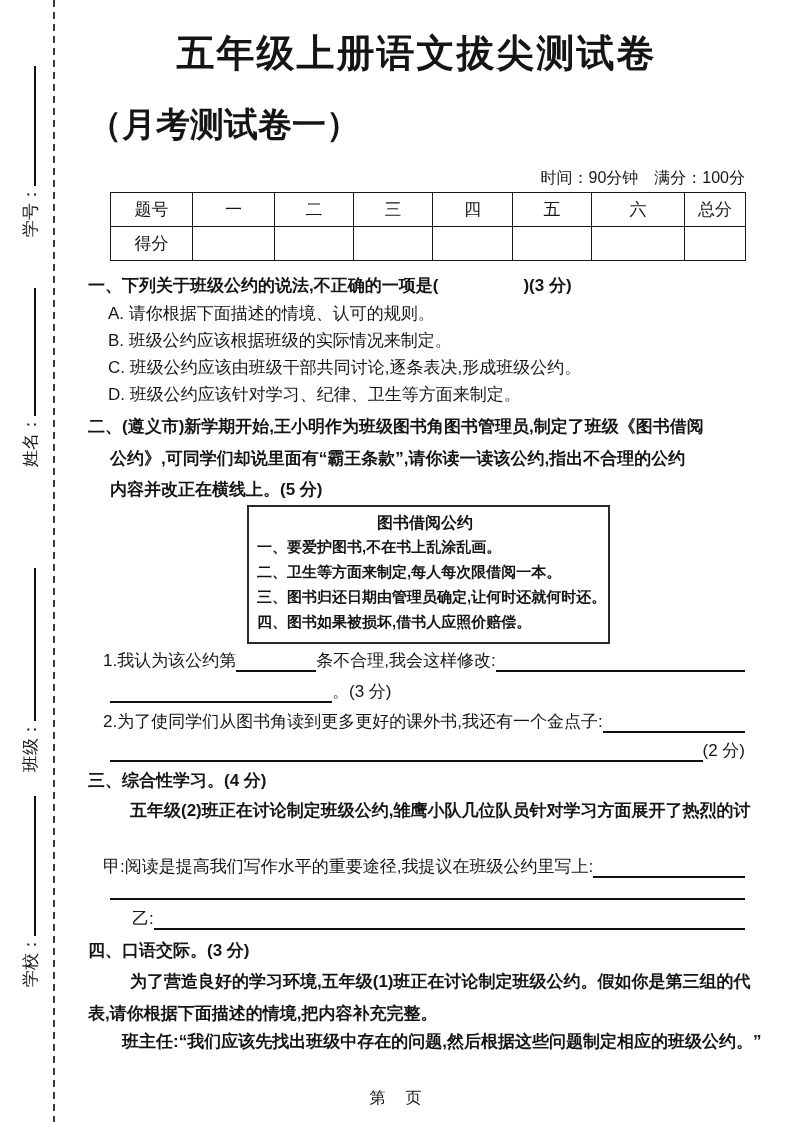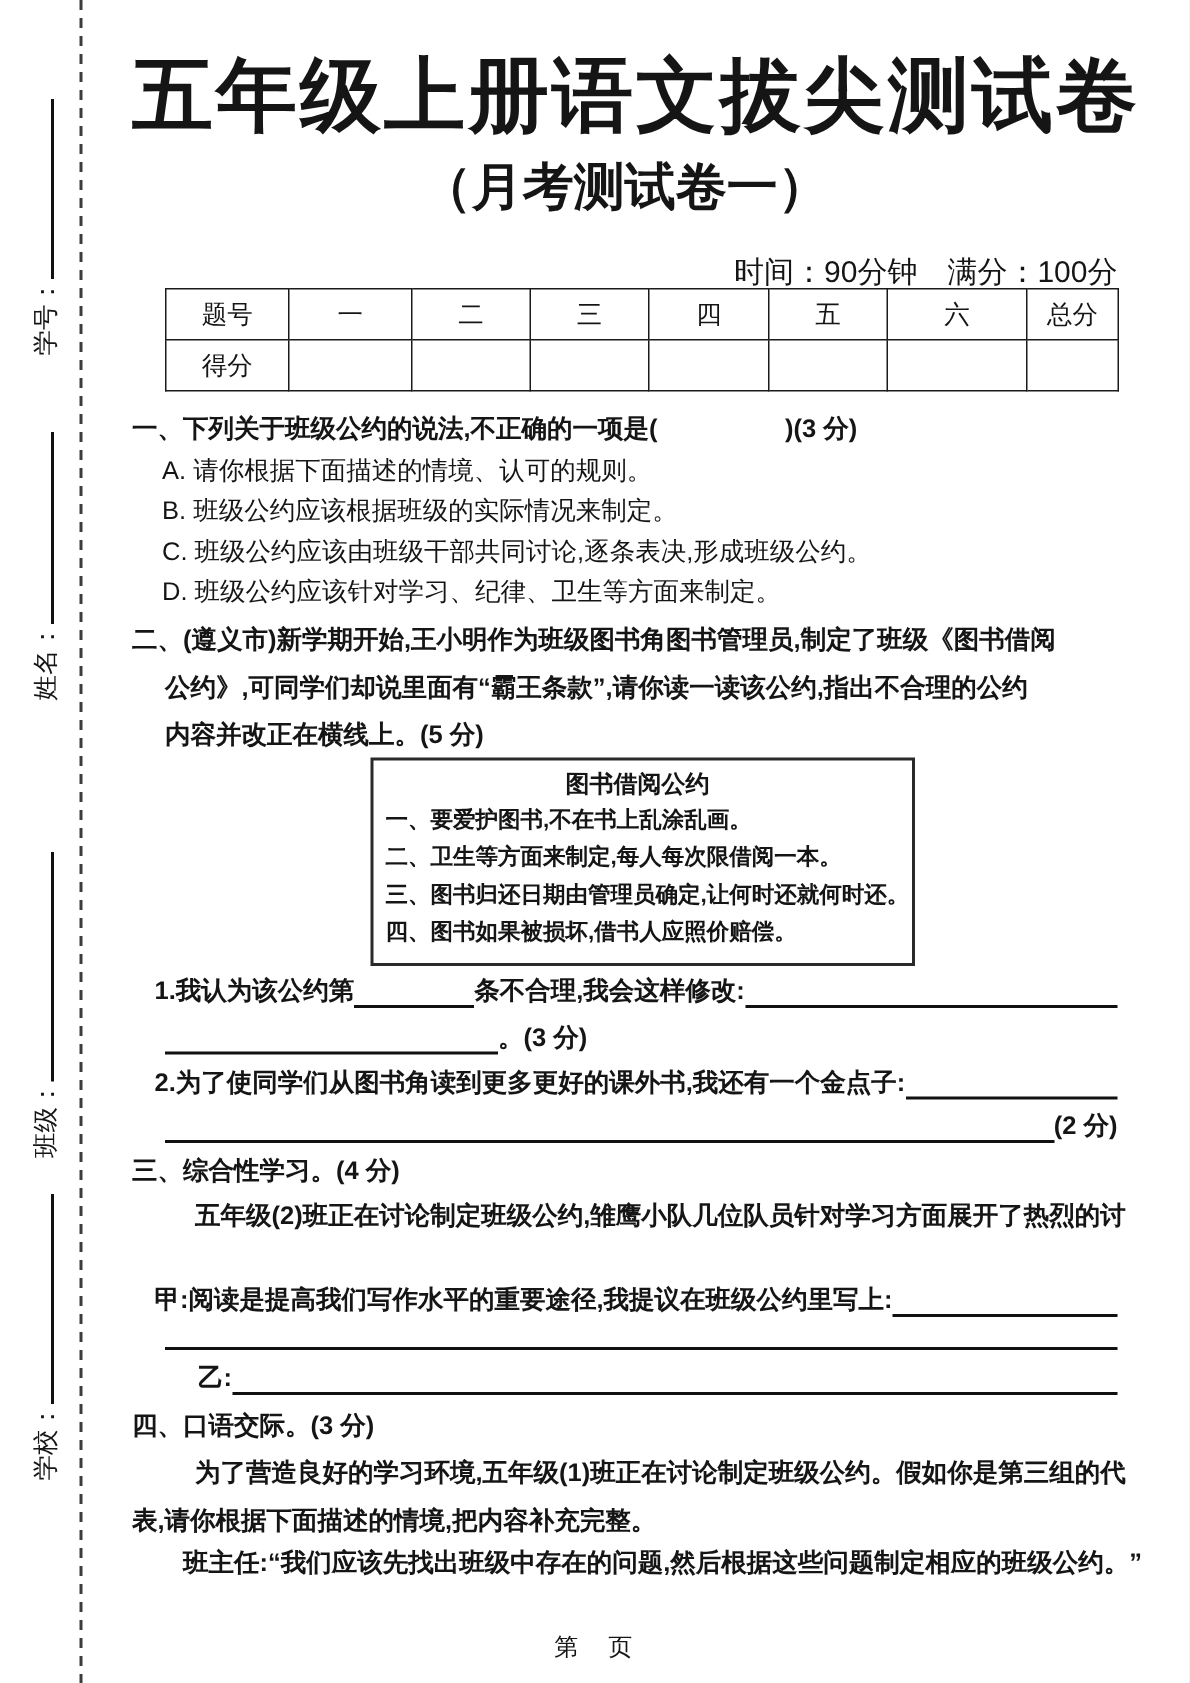--- a/index.html
+++ b/index.html
@@ -16,39 +16,39 @@
   }
   .side-field {
     position:absolute; left:16px; transform:rotate(-90deg); transform-origin:0 0;
     white-space:nowrap; font-size:17px; line-height:22px;
   }
   .side-line { display:inline-block; height:18px; border-bottom:2px solid #111; vertical-align:baseline; }
 
   .main { position:absolute; left:88px; top:0; width:657px; height:1122px; }
   .abs { position:absolute; }
 
-  .title { left:0; top:28px; width:657px; text-align:center; font-size:54px; font-weight:bold; letter-spacing:2px; white-space:nowrap; }
-  .subtitle { left:0; top:102px; width:657px; text-align:center; font-size:34px; font-weight:bold; white-space:nowrap; }
-  .meta { left:0; top:168px; width:657px; text-align:right; font-size:20px; white-space:nowrap; }
+  .title { left:0; top:28px; width:657px; text-align:center; font-size:38px; font-weight:bold; letter-spacing:2px; white-space:nowrap; }
+  .subtitle { left:0; top:102px; width:657px; font-size:34px; font-weight:bold; white-space:nowrap; }
+  .meta { left:0; top:168px; width:657px; text-align:right; font-size:16px; white-space:nowrap; }
 
   table.score { position:absolute; left:22px; top:192px; width:635px; border-collapse:collapse; table-layout:fixed; }
   table.score td { border:1.5px solid #1a1a1a; height:33px; text-align:center; font-size:17px; padding:0; }
 
   .bold { font-weight:bold; }
   .line17 { font-size:17px; line-height:27px; white-space:nowrap; }
   .opt-list div { height:27px; font-size:17px; white-space:nowrap; }
 
   .pact-box {
     left:159px; top:505px; width:363px; height:139px;
     border:2px solid #2a2a2a; box-sizing:border-box; padding:4px 15px 0 8px;
   }
   .pact-title { text-align:center; font-size:16px; font-weight:bold; margin-top:2px; }
   .pact-items div { font-size:15px; font-weight:bold; line-height:25px; white-space:nowrap; }
 
-  .blankline { display:flex; align-items:flex-end; font-size:17px; font-weight:bold; white-space:nowrap; }
+  .blankline { display:flex; align-items:flex-end; font-size:17px; font-weight:normal; white-space:nowrap; }
   .blankline .txt { line-height:22px; }
   .ufill { flex:1; height:20px; border-bottom:2px solid #111; }
   .ufix  { display:inline-block; height:20px; border-bottom:2px solid #111; }
 
   .answer-line { left:22px; top:884px; width:635px; height:14px; border-bottom:2px solid #111; }
 
   .footer { position:absolute; left:0; top:1088px; width:793px; text-align:center; font-size:16px; letter-spacing:2px; }
 </style>
 </head>
 <body>

